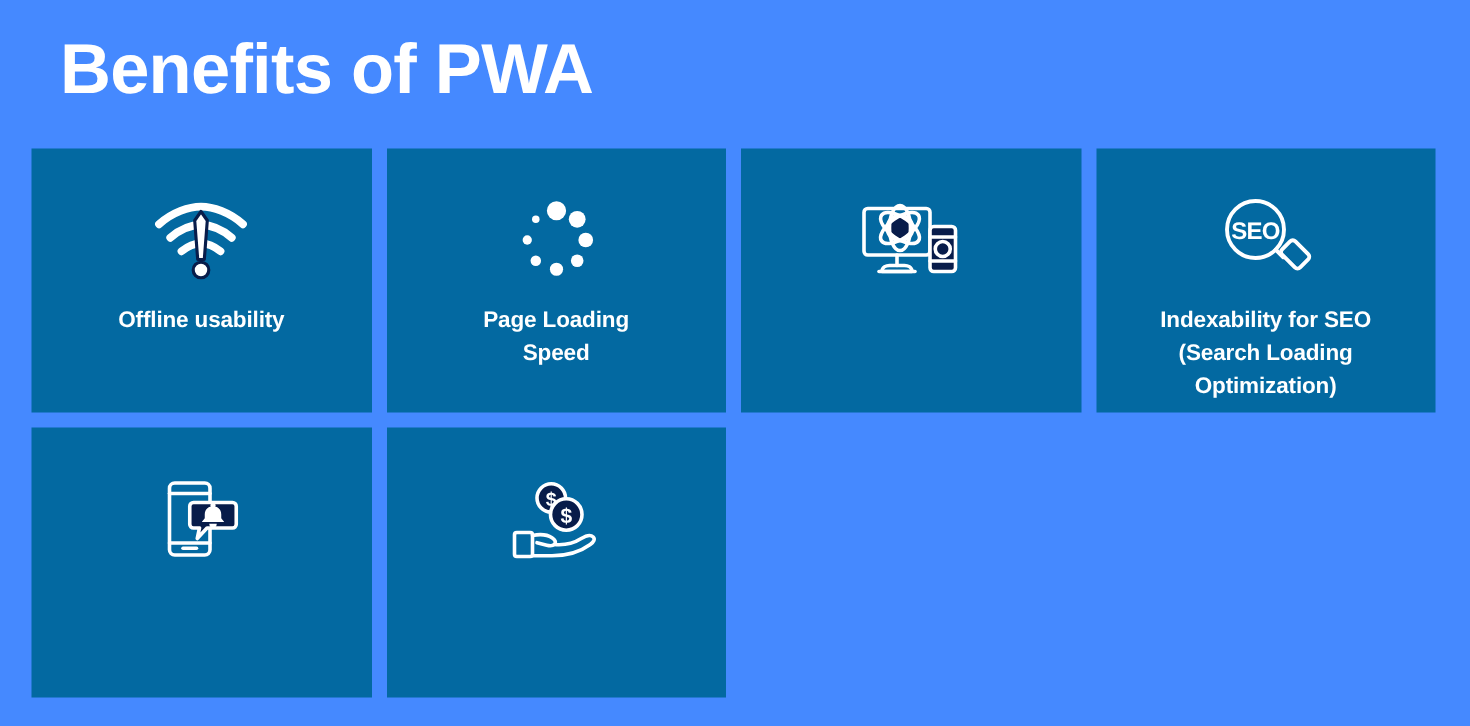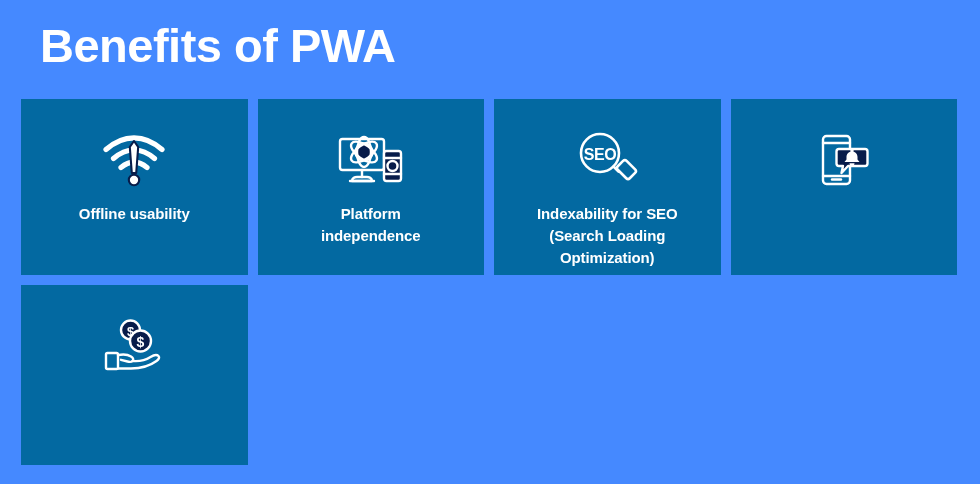--- a/index.html
+++ b/index.html
@@ -114,20 +114,36 @@
           <path d="M4 16.5 C13 8.5, 24 4.8, 32 4.8 C40 4.8, 51 8.5, 60 16.5" stroke="#ffffff" stroke-width="5.2" stroke-linecap="round" fill="none"></path>
           <path d="M11.5 25.5 C18 19.8, 25.5 17, 32 17 C38.5 17, 46 19.8, 52.5 25.5" stroke="#ffffff" stroke-width="5.2" stroke-linecap="round" fill="none"></path>
           <path d="M19 34.5 C23.5 30.8, 28 29.2, 32 29.2 C36 29.2, 40.5 30.8, 45 34.5" stroke="#ffffff" stroke-width="5.2" stroke-linecap="round" fill="none"></path>
           <path d="M32 8 L36.2 14 L34.2 40 L29.8 40 L27.8 14 Z" fill="#ffffff" stroke="#081c4a" stroke-width="2.1" stroke-linejoin="round"></path>
           <circle cx="32" cy="47" r="5.2" fill="#ffffff" stroke="#081c4a" stroke-width="2.1"></circle>
         </svg>
       </div>
       <div class="card-label">Offline usability</div>
     </div>
 
+    <div class="card row1">
+      <div class="card-icon">
+        <svg width="56" height="56" viewBox="0 0 56 56" fill="none" xmlns="http://www.w3.org/2000/svg">
+          <circle cx="28" cy="8.5" r="6.4" fill="#ffffff"></circle>
+          <circle cx="41.8" cy="14.2" r="5.6" fill="#ffffff"></circle>
+          <circle cx="47.5" cy="28" r="4.9" fill="#ffffff"></circle>
+          <circle cx="41.8" cy="41.8" r="4.2" fill="#ffffff"></circle>
+          <circle cx="28" cy="47.5" r="4.4" fill="#ffffff"></circle>
+          <circle cx="14.2" cy="41.8" r="3.5" fill="#ffffff"></circle>
+          <circle cx="8.5" cy="28" r="3.1" fill="#ffffff"></circle>
+          <circle cx="14.2" cy="14.2" r="2.5" fill="#ffffff"></circle>
+        </svg>
+      </div>
+      <div class="card-label">Page Loading
+Speed</div>
+    </div>
 
     <div class="card row1">
       <div class="card-icon">
         <svg width="68" height="58" viewBox="0 0 68 58" fill="none" xmlns="http://www.w3.org/2000/svg">
           <g stroke="#ffffff" stroke-width="2.4" fill="none" stroke-linejoin="round" stroke-linecap="round">
 
             <rect x="3" y="8" width="44" height="31" rx="2.5"></rect>
             <path d="M25 39 L25 46"></path>
             <path d="M15 50 C15 47, 18 46, 20 46 L30 46 C32 46, 35 47, 35 50 Z"></path>
             <path d="M13 50 L37 50"></path>
@@ -137,22 +153,20 @@
             <path d="M47 43 L64 43"></path>
             <circle cx="55.5" cy="35" r="5"></circle>
 
             <circle cx="27" cy="21" r="8.5" fill="#081c4a"></circle>
             <ellipse cx="27" cy="21" rx="15" ry="7" transform="rotate(35 27 21)" fill="none"></ellipse>
             <ellipse cx="27" cy="21" rx="15" ry="7" transform="rotate(-35 27 21)" fill="none"></ellipse>
             <ellipse cx="27" cy="21" rx="15" ry="7" transform="rotate(90 27 21)" fill="none"></ellipse>
           </g>
         </svg>
       </div>
-      <div class="card-label">Platform
-independence</div>
     </div>
 
 
     <div class="card row2">
       <div class="card-icon">
         <svg width="62" height="58" viewBox="0 0 62 58" fill="none" xmlns="http://www.w3.org/2000/svg">
           <circle cx="24" cy="22" r="19" stroke="#ffffff" stroke-width="2.6" fill="none"></circle>
           <path d="M37.5 35.5 L42.5 40.5" stroke="#ffffff" stroke-width="2.6" stroke-linecap="round"></path>
           <rect x="40" y="37" width="12.5" height="17" rx="2.5" transform="rotate(-45 40 37)" stroke="#ffffff" stroke-width="2.6" fill="none"></rect>
           <text x="24" y="28.5" text-anchor="middle" fill="#ffffff" font-family="Liberation Sans, sans-serif" font-size="16" font-weight="bold" letter-spacing="-0.5">SEO</text>

